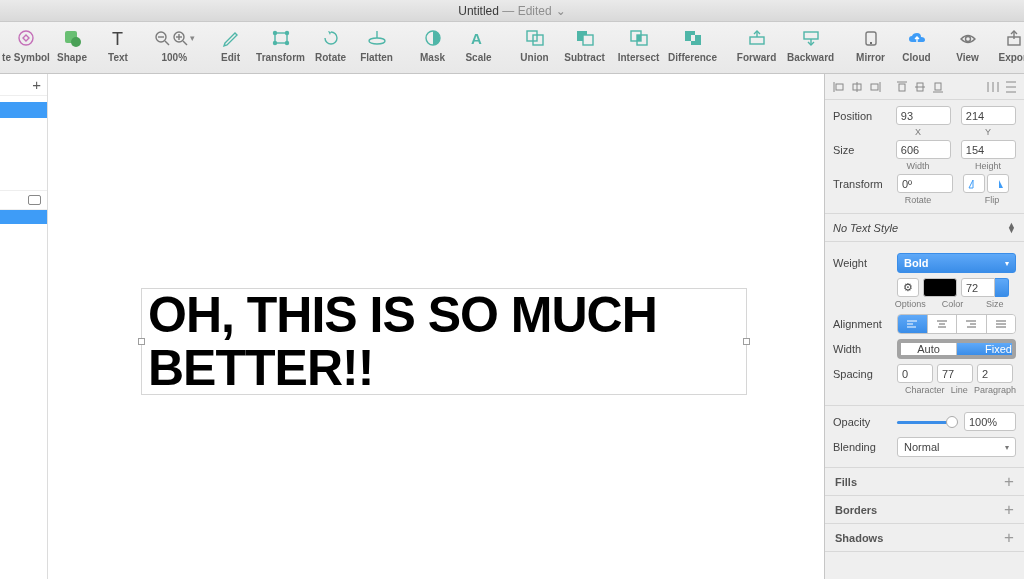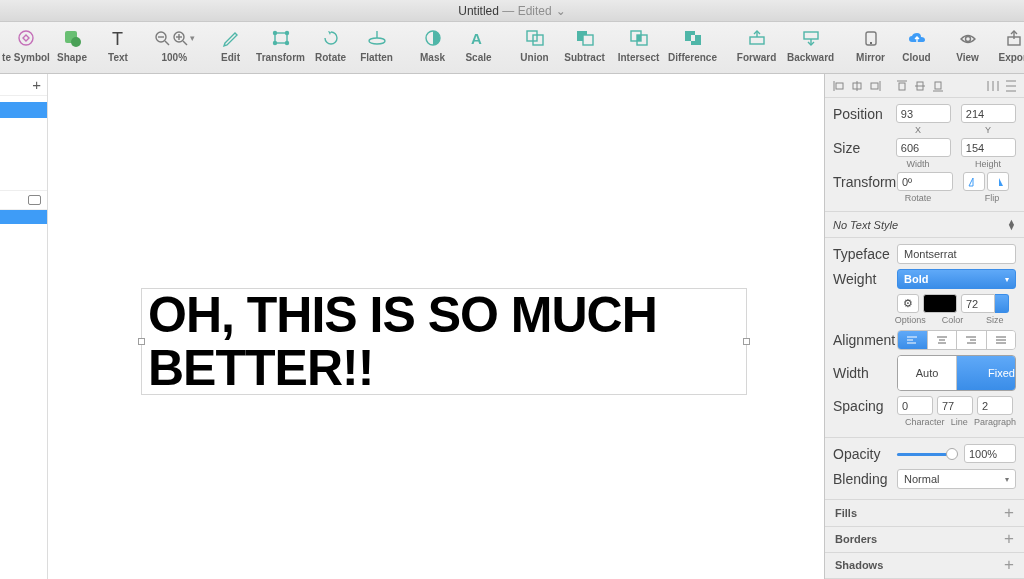--- a/index.html
+++ b/index.html
@@ -46,21 +46,21 @@
 
 
 .inspector { width:200px; background:#efefef; border-left:1px solid #c6c6c6; font-size:11px; color:#444; display:flex; flex-direction:column; }
 .align-row { height:26px; border-bottom:1px solid #d8d8d8; display:flex; align-items:center; padding:0 6px; gap:3px; }
 .align-cell { width:15px; height:16px; display:flex; align-items:center; justify-content:center; }
 .align-cell svg { display:block; }
 .align-gap { flex:1; }
 
 .section { padding:6px 8px 8px 8px; border-bottom:1px solid #d8d8d8; }
 .row { display:flex; align-items:center; margin-bottom:2px; }
-.lab { width:64px; font-size:14px; color:#444; }
+.lab { width:64px; font-size:11px; color:#444; }
 .sub { font-size:9px; color:#7a7a7a; text-align:center; flex:1; }
 .sub-row { display:flex; margin-left:56px; gap:6px; }
 .sub-row .sub { width:58px; flex:none; }
 
 .inp { height:19px; background:#fff; border:1px solid #c5c5c5; border-radius:3px; font-size:11px; padding:0 4px; display:flex; align-items:center; }
 .inp.short { width:52px; }
 .inp.mid { width:56px; }
 
 .flip-box { display:flex; gap:2px; }
 .flip-btn { width:22px; height:19px; background:#fff; border:1px solid #c5c5c5; border-radius:3px; display:flex; align-items:center; justify-content:center; }
@@ -74,21 +74,21 @@
 .opt-box { width:22px; height:19px; background:#fff; border:1px solid #c5c5c5; border-radius:3px; display:flex; align-items:center; justify-content:center; }
 .color-box { width:34px; height:19px; background:#000; border:1px solid #c5c5c5; border-radius:3px; }
 .size-sel { display:flex; }
 .size-inp { width:34px; height:19px; border:1px solid #c5c5c5; background:#fff; border-radius:3px 0 0 3px; display:flex; align-items:center; padding:0 4px; font-size:11px; }
 .size-step { width:14px; height:19px; border:1px solid #3a8de8; background:linear-gradient(#5fa9f8,#3a8de8); border-left:0; border-radius:0 3px 3px 0; display:flex; flex-direction:column; }
 
 .seg4 { display:flex; flex:1; height:20px; border:1px solid #c5c5c5; border-radius:4px; overflow:hidden; }
 .seg4 .cell { flex:1; display:flex; align-items:center; justify-content:center; background:#fff; border-right:1px solid #c5c5c5; }
 .seg4 .cell:last-child { border-right:0; }
 .seg4 .cell.active { background:linear-gradient(#5fa9f8,#3a8de8); color:#fff; }
-.seg2 { display:flex; flex:1; height:36px; border:1px solid #a3a3a3; border-radius:4px; overflow:hidden; }
+.seg2 { display:flex; flex:1; height:20px; border:4px solid #a3a3a3; border-radius:4px; overflow:hidden; }
 .seg2 .cell { flex:1; display:flex; align-items:center; justify-content:center; background:#fff; }
 .seg2 .cell.active { background:linear-gradient(#5fa9f8,#3a8de8); color:#fff;justify-content:flex-end; }
 .seg2 .cell:first-child { border-right:1px solid #c5c5c5; }
 .spc { width:36px; height:19px; background:#fff; border:1px solid #c5c5c5; border-radius:3px; display:flex; align-items:center; padding:0 4px; font-size:11px; }
 
 .slider { position:relative; flex:1; height:16px; }
 .slider .fill { position:absolute; left:0; top:7px; height:3px; background:#3a8de8; border-radius:2px; }
 .slider .bg { position:absolute; left:0; right:0; top:7px; height:3px; background:#cfcfcf; border-radius:2px; }
 .slider .knob { position:absolute; top:2px; width:12px; height:12px; background:#fff; border:1px solid #aaa; border-radius:50%; }
 
@@ -461,26 +461,20 @@
           <div class="sub" style="width:48px">Flip</div>
         </div>
     </div>
 
     <div class="style-row">
       <span>No Text Style</span>
       <span class="updown">▲<br>▼</span>
     </div>
 
     <div class="section">
-      <div class="row">
-        <div class="lab">Typeface</div>
-        <div class="sel">
-            <span>Montserrat</span>
-          </div>
-      </div>
       <div class="row" style="margin-top:5px">
         <div class="lab">Weight</div>
         <div class="sel blue">
             <b>Bold</b>
             <span class="arr">▾</span>
           </div>
       </div>
       <div class="row" style="margin-top:5px">
         <div class="lab"></div>
         <div class="opt-box">

